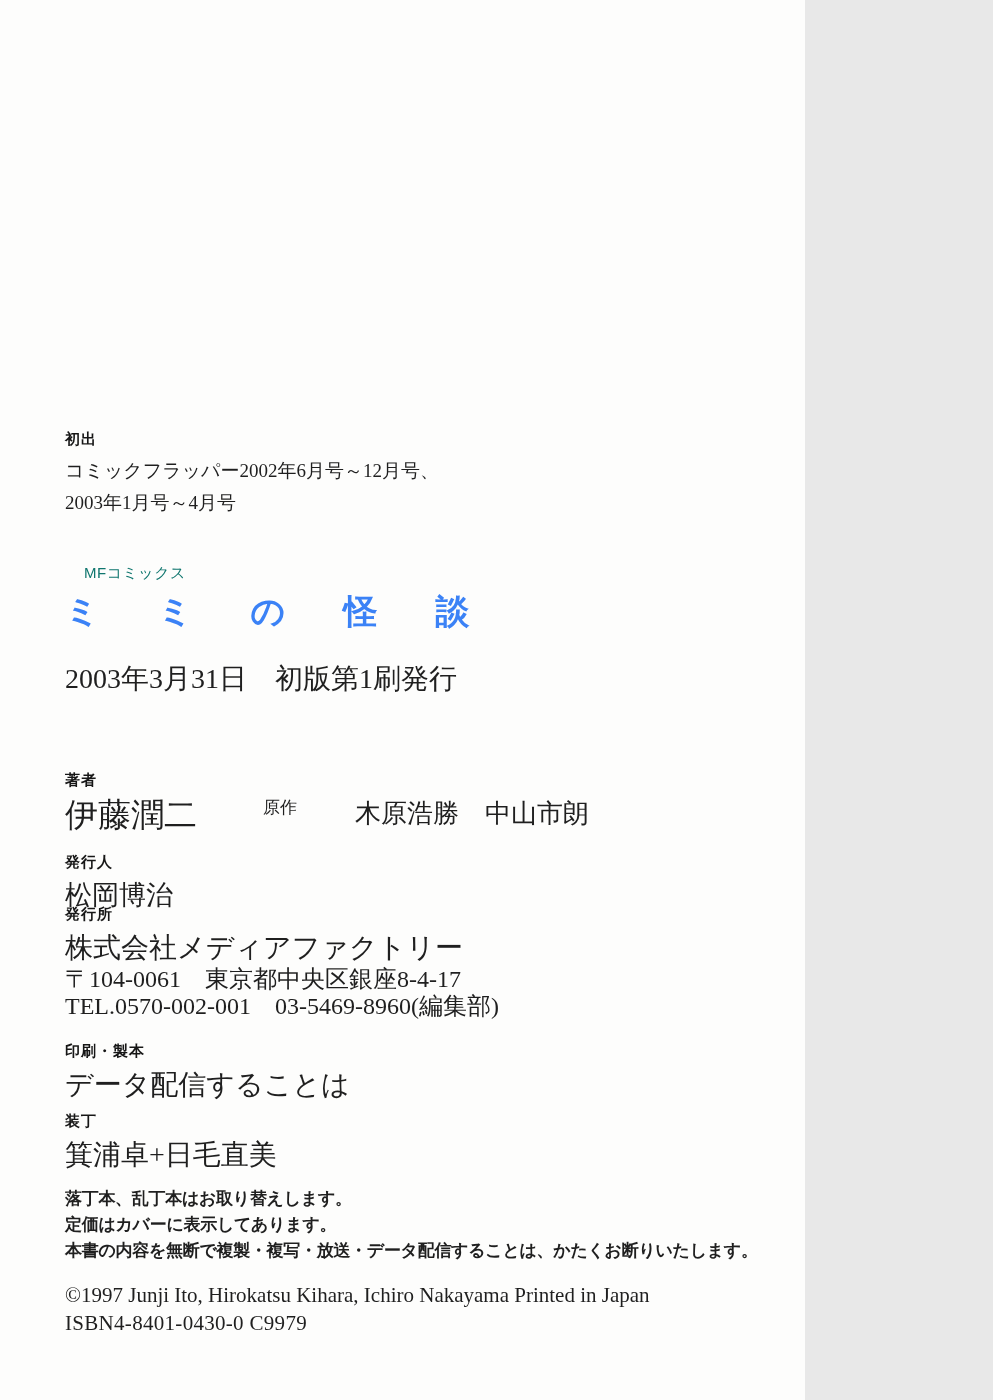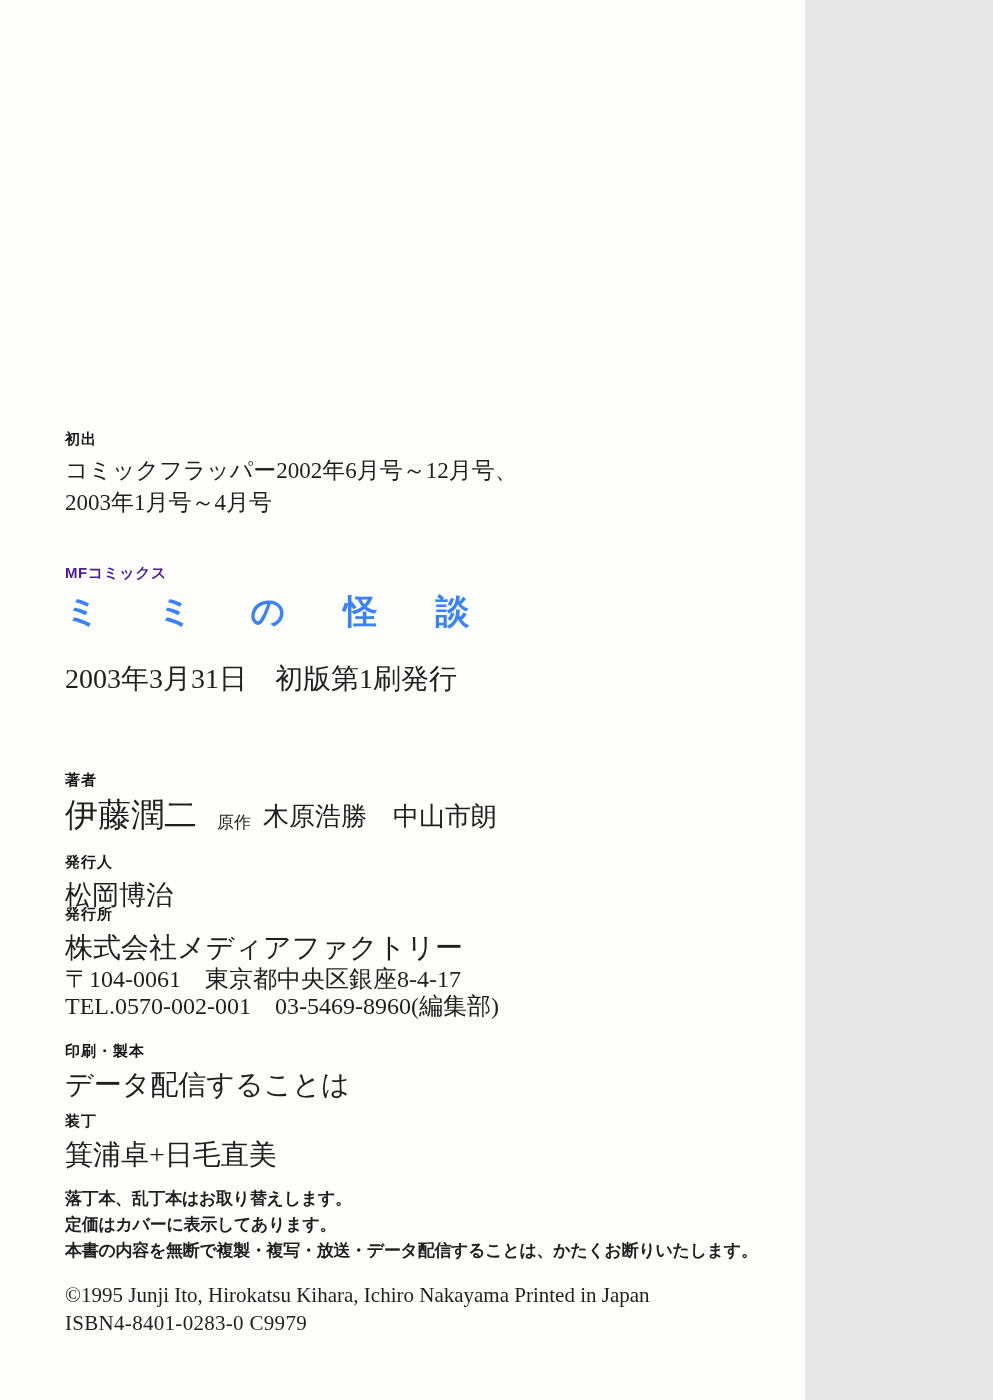--- a/index.html
+++ b/index.html
@@ -15,39 +15,39 @@
   section{position:absolute;left:65px;white-space:nowrap;}
   .label{
     font-family:"Liberation Sans", sans-serif;
     font-weight:bold;
     font-size:15px;
     letter-spacing:1px;
     margin-bottom:6px;
     color:#161616;
   }
   .serif{font-family:"Liberation Serif", serif;}
-  .body-lg{font-size:23px;line-height:32px;}
+  .body-lg{font-size:19px;line-height:32px;}
   .name-lg{font-size:27px;line-height:34px;}
   .first-pub{top:430px;}
   .title-block{top:564px;}
   .imprint{
     font-family:"Liberation Sans", sans-serif;
-    font-weight:bold;font-size:15px;letter-spacing:0.5px;margin-bottom:3px;color:#4c1d95;
+    font-weight:normal;font-size:15px;letter-spacing:0.5px;margin-bottom:3px;color:#0f766e;margin-left:19px;
   }
   .book-title{
     font-family:"Liberation Sans", sans-serif;
     font-weight:900;
     font-size:34px;
     letter-spacing:58px;
     line-height:50px;
     color:#3b82f6;
   }
   .edition{top:660px;font-size:28px;}
   .author-block{top:771px;}
-  .author-line{display:flex;align-items:flex-end;}
+  .author-line{display:flex;align-items:flex-start;gap:46px;}
   .author-name{font-size:33px;line-height:38px;}
   .original-label{font-size:17px;margin-left:20px;}
   .original-authors{font-size:26px;margin-left:12px;}
   .publisher-person{top:853px;}
   .publisher-block{top:905px;}
   .publisher-name{font-size:28px;line-height:36px;}
   .addr{font-size:24px;line-height:27px;}
   .printing-block{top:1042px;}
   .design-block{top:1112px;}
   .company{font-size:28px;line-height:36px;}
@@ -136,17 +136,17 @@
     <div class="label">装丁</div>
     <div class="serif company">箕浦卓+日毛直美</div>
   </section>
 
   <section class="notices">
     <div class="serif notice-line">落丁本、乱丁本はお取り替えします。</div>
     <div class="serif notice-line">定価はカバーに表示してあります。</div>
     <div class="serif notice-line">本書の内容を無断で複製・複写・放送・データ配信することは、かたくお断りいたします。</div>
   </section>
 
-  <section class="copyright serif">©1995  Junji Ito, Hirokatsu Kihara, Ichiro Nakayama  Printed in Japan</section>
+  <section class="copyright serif">©1997  Junji Ito, Hirokatsu Kihara, Ichiro Nakayama  Printed in Japan</section>
 
-  <section class="isbn serif">ISBN4-8401-0283-0  C9979</section>
+  <section class="isbn serif">ISBN4-8401-0430-0  C9979</section>
 
 </div>
 
 </body></html>

